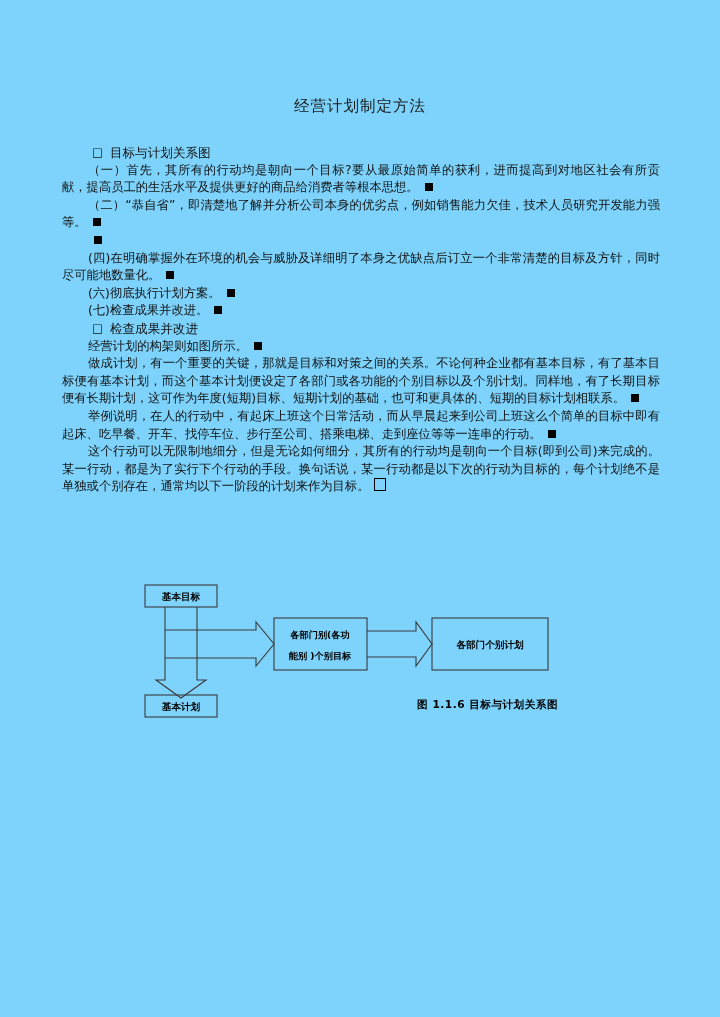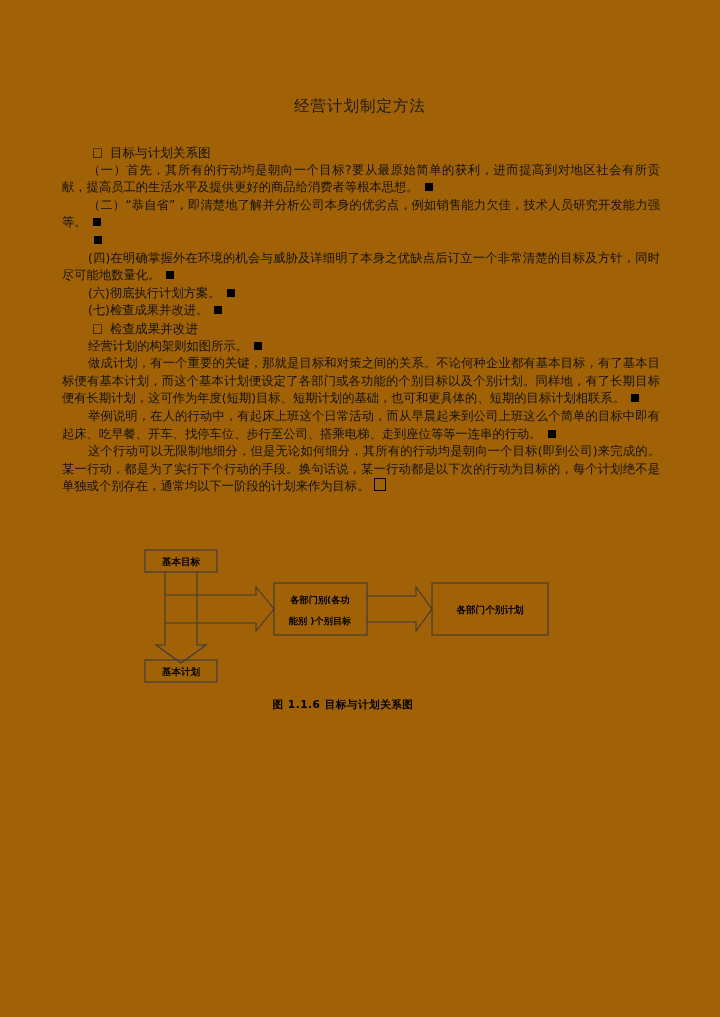--- a/index.html
+++ b/index.html
@@ -12,21 +12,21 @@
     height: 1017px;
     position: relative;
     font-family: "DejaVu Sans", "Liberation Sans", sans-serif;
     color: #000000;
     overflow: hidden;
   }
   .page {
     position: relative;
     width: 720px;
     height: 1017px;
-    background: #a16207;
+    background: #7dd3fc;
   }
   .doc-title {
     position: absolute;
     top: 96px;
     left: 0;
     width: 720px;
     text-align: center;
     font-size: 15.5px;
     letter-spacing: 1px;
     color: #1a1a1a;
@@ -78,21 +78,21 @@
     border: 1.4px solid #000000;
     background: transparent;
     margin-left: 5px;
     vertical-align: -1px;
   }
 
   
   .diagram {
     position: absolute;
     left: 128px;
-    top: 541px;
+    top: 576px;
     width: 430px;
     height: 175px;
   }
   .diagram svg {
     display: block;
   }
   .dg-label {
     font-family: "DejaVu Sans", "Liberation Sans", sans-serif;
     font-size: 9.6px;
     font-weight: bold;
@@ -102,21 +102,21 @@
     font-family: "DejaVu Sans", "Liberation Sans", sans-serif;
     font-size: 9.2px;
     font-weight: bold;
     fill: #000000;
   }
   .fig-caption {
     position: absolute;
     left: 128px;
     top: 698px;
     width: 430px;
-    text-align: center;
+    text-align: right;
     font-size: 10.6px;
     font-weight: bold;
     letter-spacing: 0.5px;
     color: #000000;
   }
 </style>
 </head>
 <body>
 
 <div class="page">

